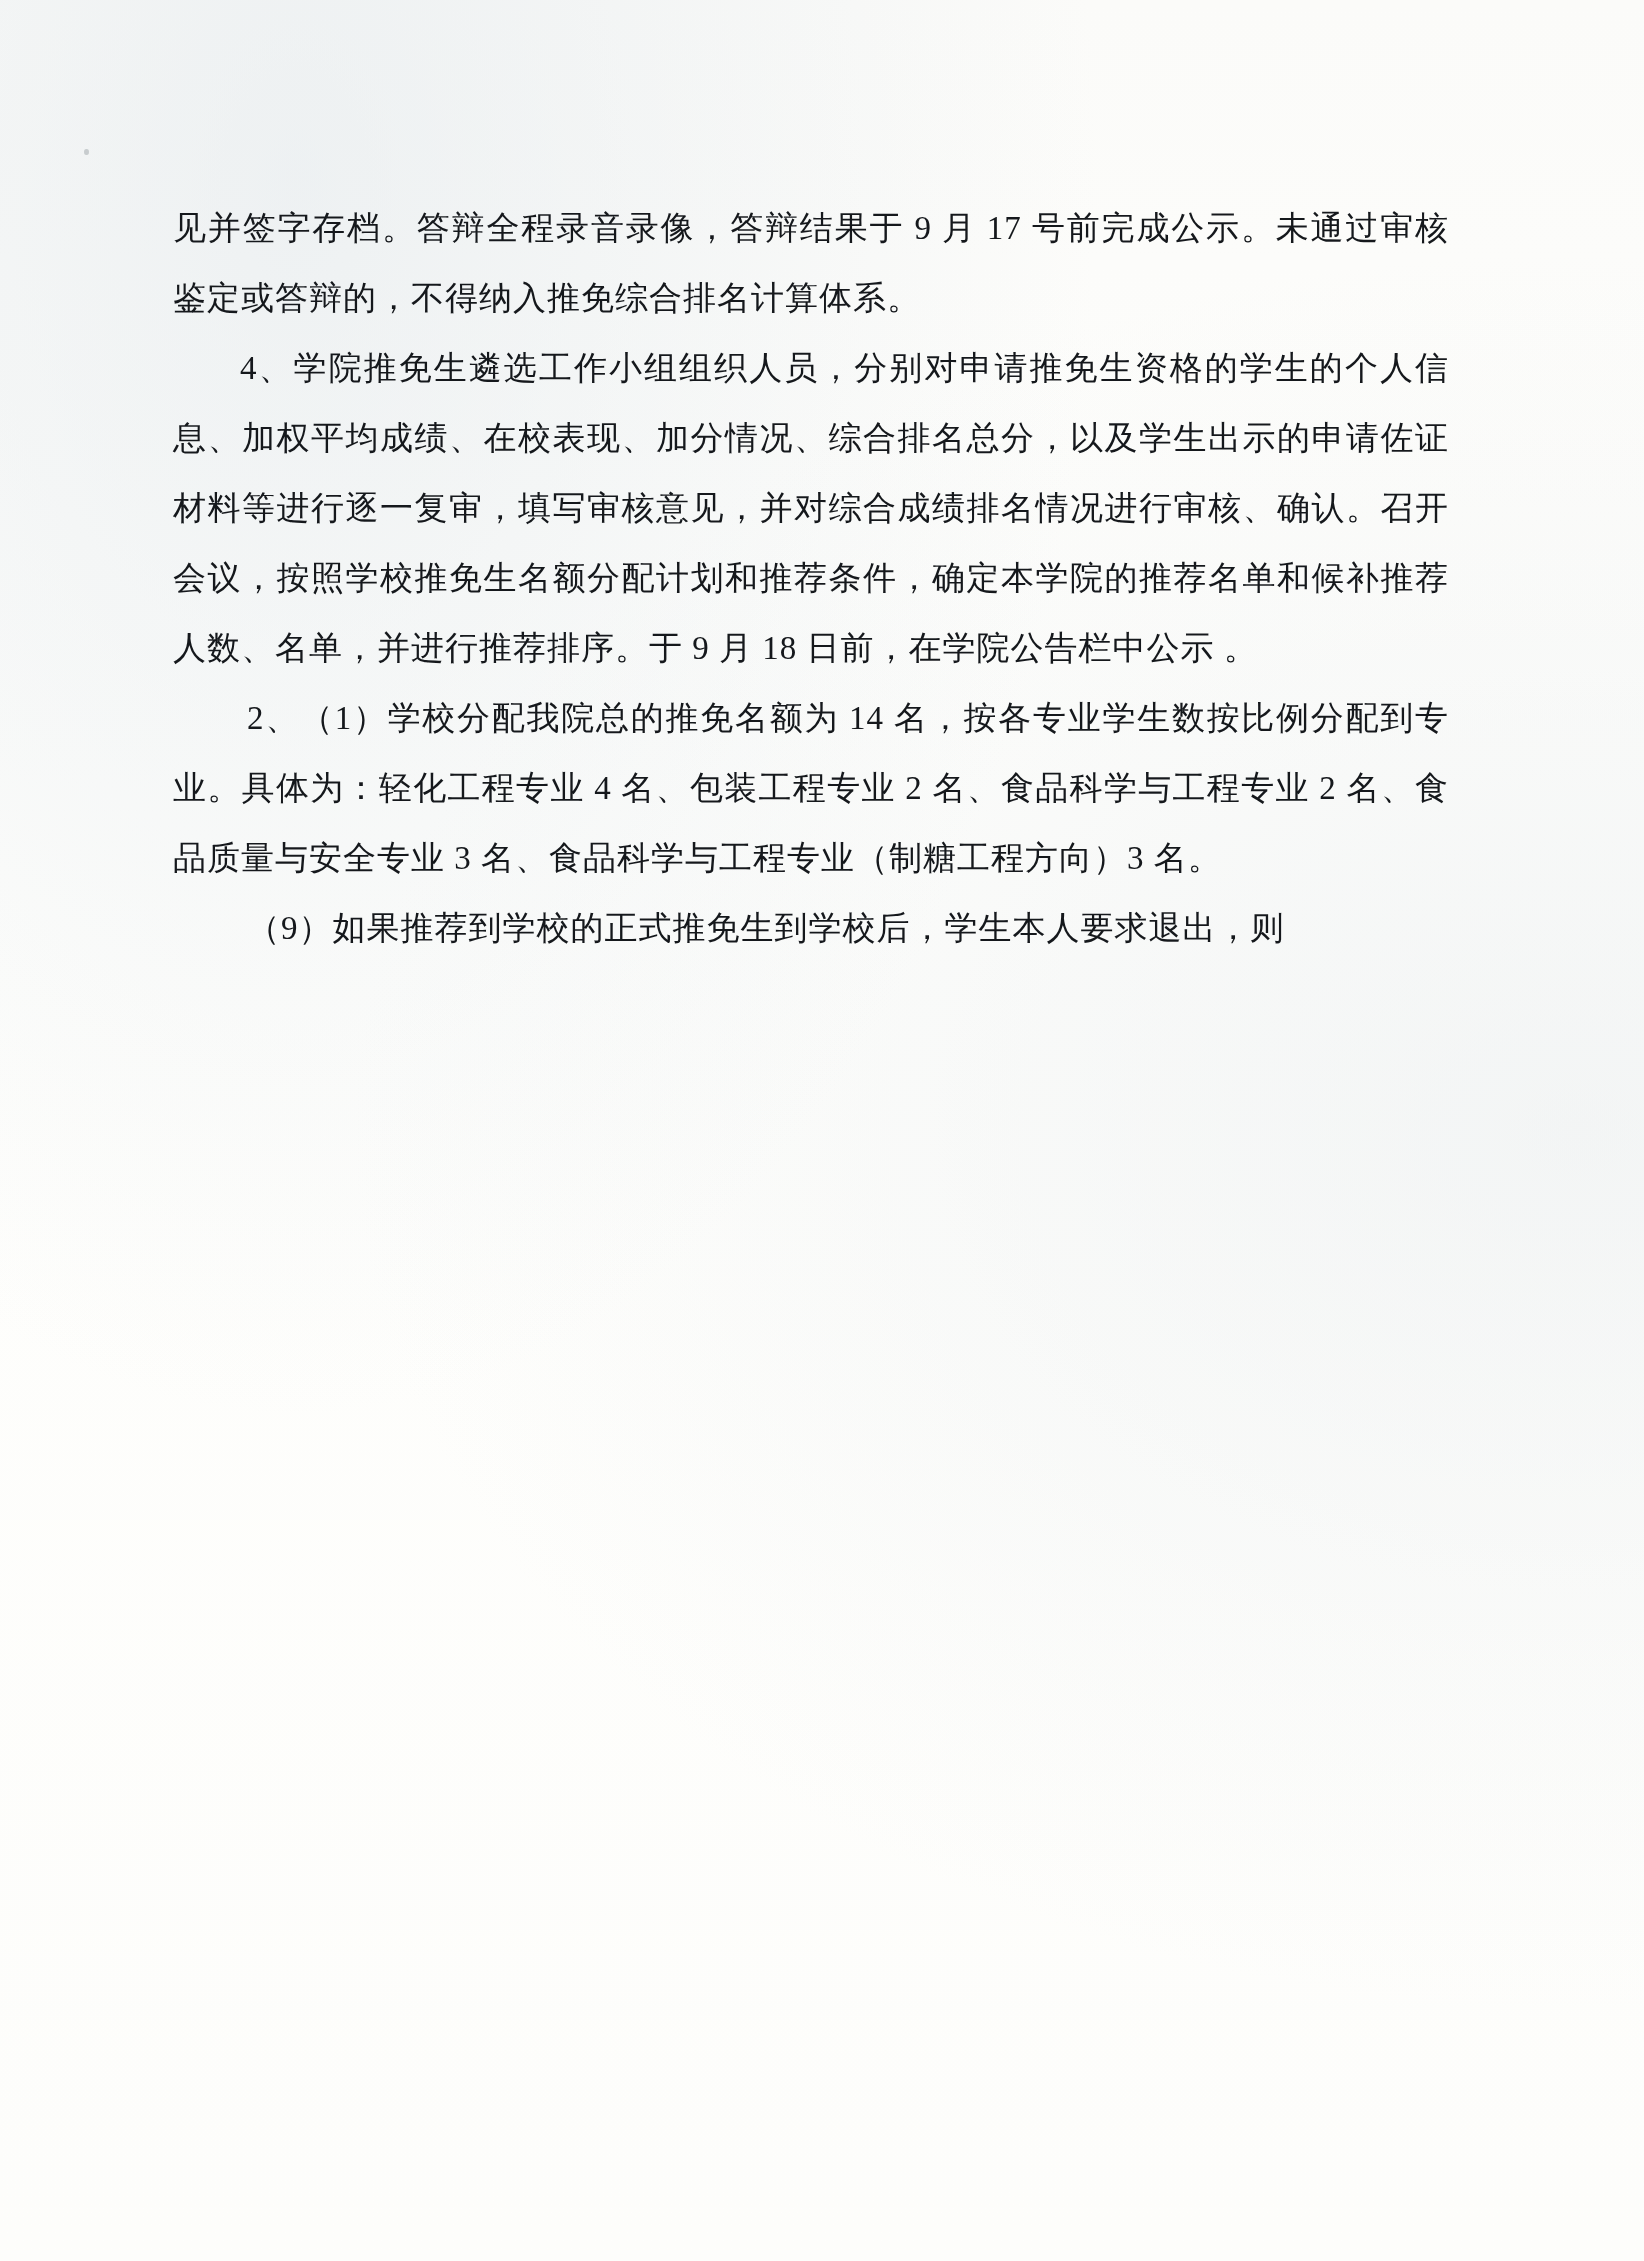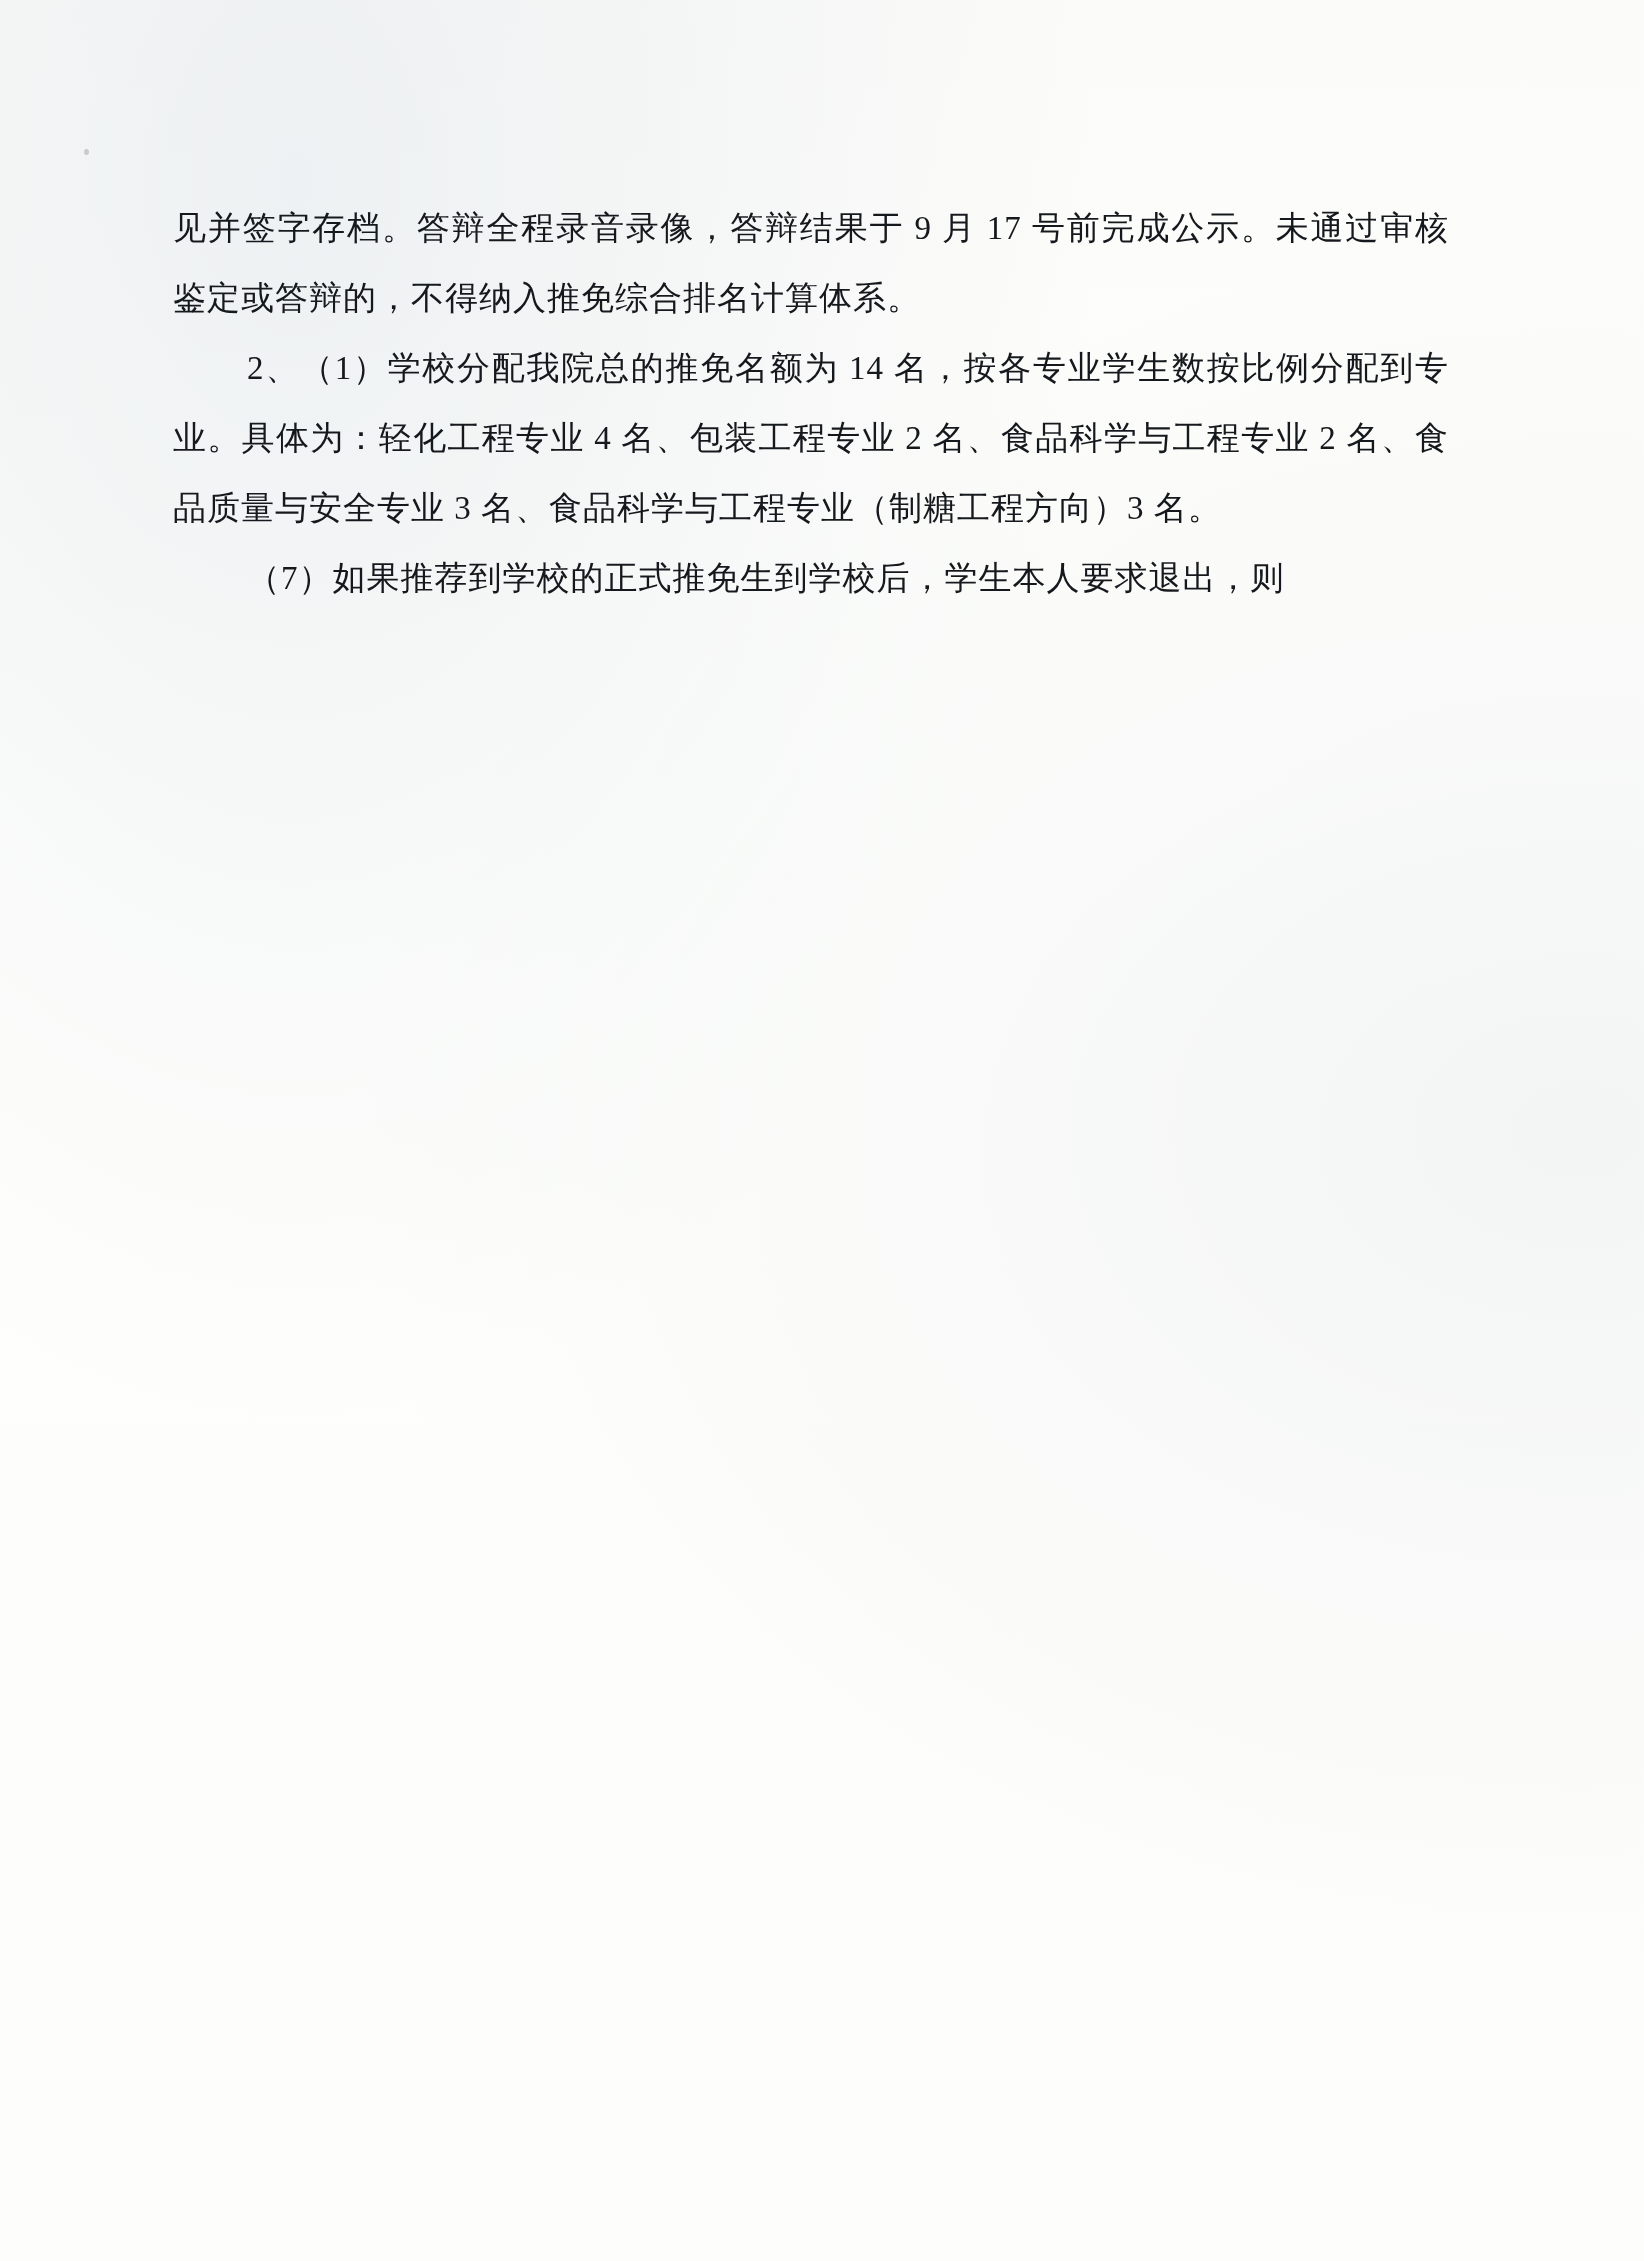--- a/index.html
+++ b/index.html
@@ -58,17 +58,18 @@
 </style>
 </head>
 <body>
 
 <div class="page">
   <div class="paper-tint"></div>
   <div class="speck" style="left:84px; top:149px;"></div>
 
   <div class="content">
     <p>见并签字存档。答辩全程录音录像，答辩结果于 9 月 17 号前完成公示。未通过审核鉴定或答辩的，不得纳入推免综合排名计算体系。</p>
+    <p class="indent">4、学院推免生遴选工作小组组织人员，分别对申请推免生资格的学生的个人信息、加权平均成绩、在校表现、加分情况、综合排名总分，以及学生出示的申请佐证材料等进行逐一复审，填写审核意见，并对综合成绩排名情况进行审核、确认。召开会议，按照学校推免生名额分配计划和推荐条件，确定本学院的推荐名单和候补推荐人数、名单，并进行推荐排序。于 9 月 18 日前，在学院公告栏中公示 。</p>
     <p class="indent-wide">2、（1）学校分配我院总的推免名额为 14 名，按各专业学生数按比例分配到专业。具体为：轻化工程专业 4 名、包装工程专业 2 名、食品科学与工程专业 2 名、食品质量与安全专业 3 名、食品科学与工程专业（制糖工程方向）3 名。</p>
-    <p class="indent-wide">（7）如果推荐到学校的正式推免生到学校后，学生本人要求退出，则</p>
+    <p class="indent-wide">（9）如果推荐到学校的正式推免生到学校后，学生本人要求退出，则</p>
   </div>
 </div>
 
 
 </body></html>

